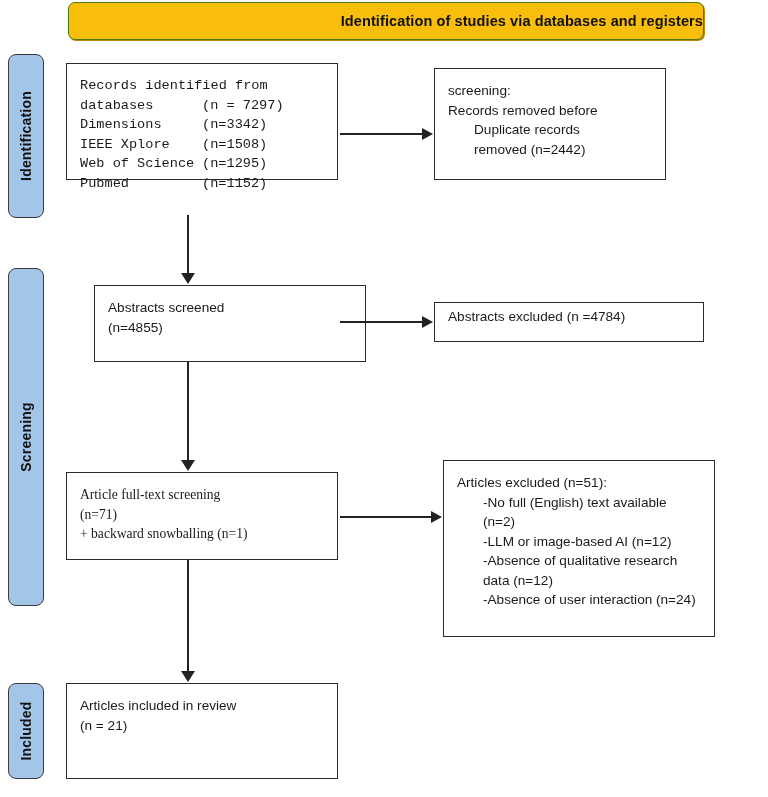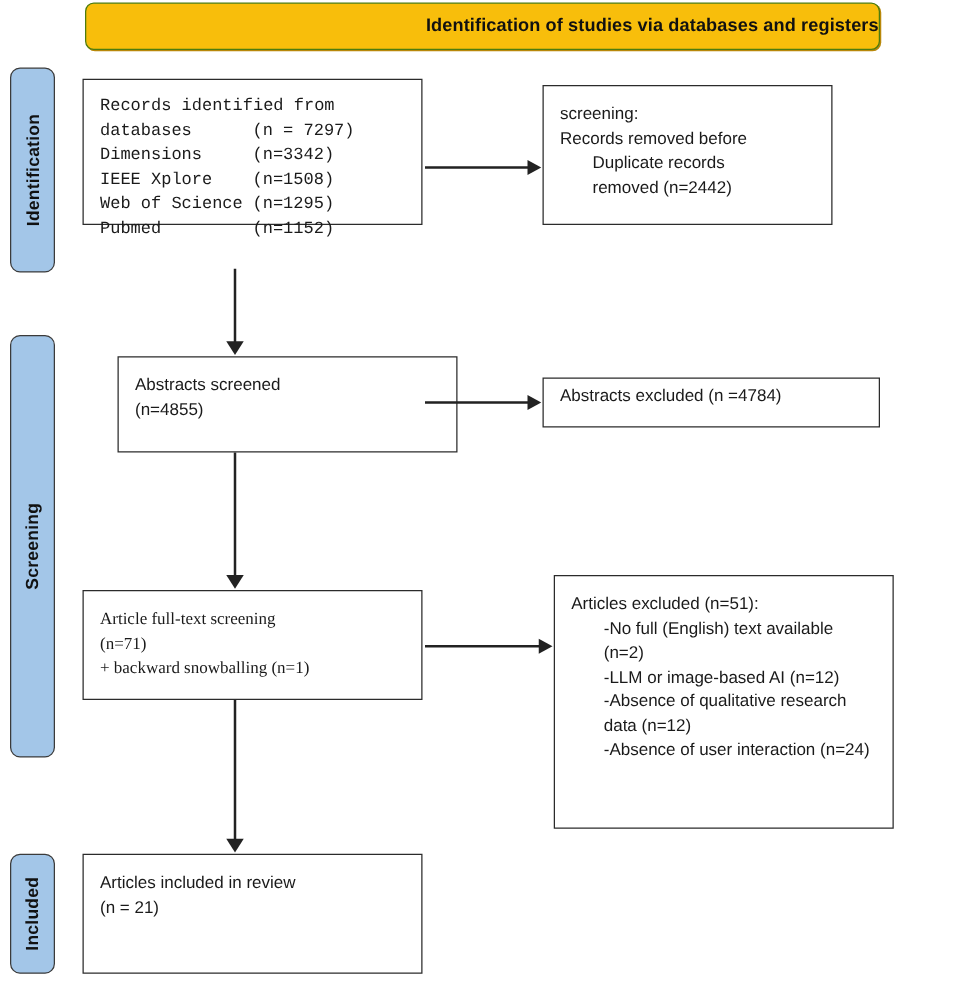--- a/index.html
+++ b/index.html
@@ -91,21 +91,21 @@
   .rec-grid .rec-label,
   .rec-grid .rec-count { line-height: 19.5px; white-space: nowrap; }
   .rec-title { white-space: nowrap; }
 
   #box-identified   { left: 66px;  top: 63px;  width: 272px; height: 117px; font-family: Liberation Mono, monospace; }
   #box-removed      { left: 434px; top: 68px;  width: 232px; height: 112px; }
   #box-abstracts    { left: 66px;  top: 285px; width: 272px; height: 77px; margin-left: 28px;  }
   #box-abs-excluded { left: 434px; top: 302px; width: 270px; height: 40px;
                       display:flex; align-items:center; padding-top:0; padding-bottom:11px; }
   #box-fulltext     { left: 66px;  top: 472px; width: 272px; height: 88px; font-family: Liberation Serif, serif;  }
-  #box-art-excluded { left: 443px; top: 460px; width: 272px; height: 203px; }
+  #box-art-excluded { left: 443px; top: 460px; width: 272px; height: 177px; }
   #box-included     { left: 66px;  top: 683px; width: 272px; height: 96px;  }
 
   
   .v-line {
     position: absolute;
     width: 2px;
     background: #222222;
   }
   .v-arrow-head {
     position: absolute;

